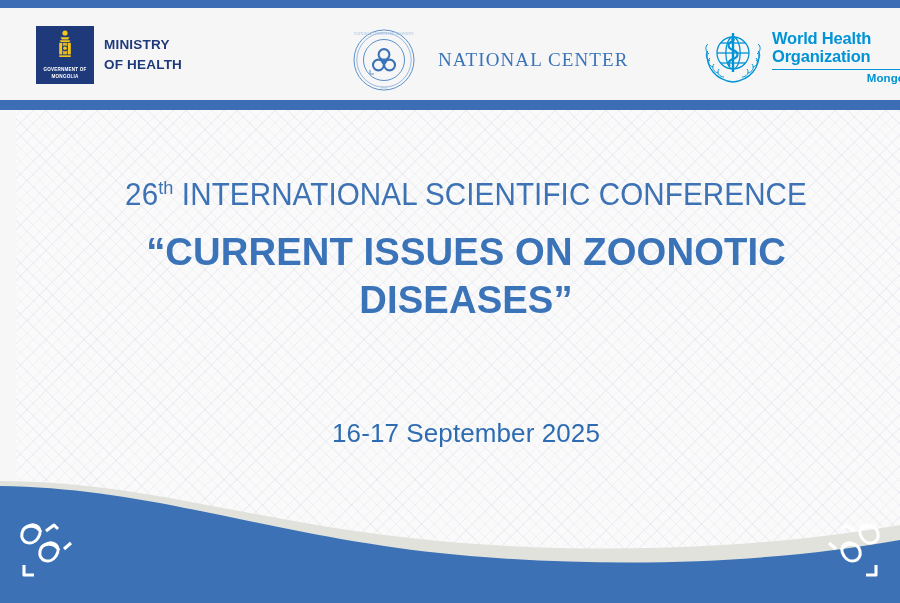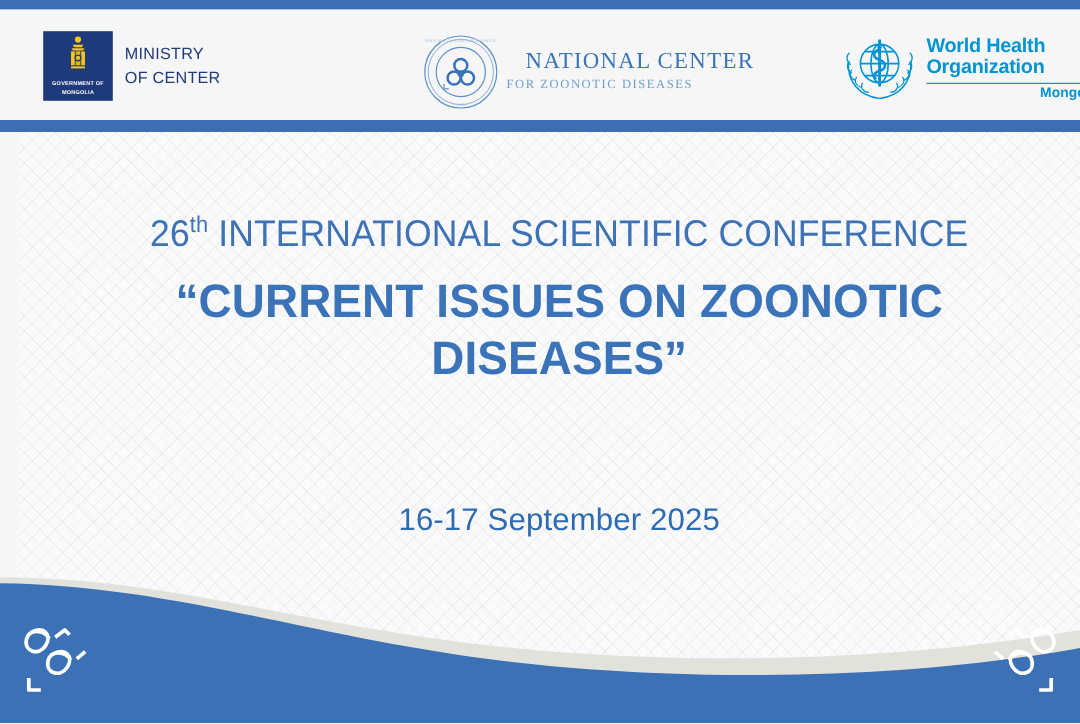--- a/index.html
+++ b/index.html
@@ -60,21 +60,21 @@
   }
   .moh-emblem .mn-txt {
     position:absolute; bottom:4px; left:0; right:0;
     text-align:center;
     color:#ffffff; font-size:4.6px; font-weight:bold;
     letter-spacing:.2px; line-height:1;
   }
   .moh-words {
     margin-left:10px;
     color:#1f3a7a;
-    font-size:13.5px; font-weight:normal;
+    font-size:13.5px; font-weight:bold;
     line-height:1.45; letter-spacing:.2px;
     white-space:nowrap;
   }
 
   
   .nczd-words { margin-left:6px; }
   .nczd-line1 {
     color:#3a74b8; font-family:"Liberation Serif", serif;
     font-size:19px; letter-spacing:1.1px; line-height:1.1;
     white-space:nowrap;
@@ -160,21 +160,21 @@
             <circle cx="15" cy="19.3" r="2.9" fill="#1f3a7a"></circle>
             <circle cx="15" cy="19.3" r="1.8" fill="#f5c518"></circle>
             <rect x="9.2" y="26.3" width="11.6" height="1.7"></rect>
           </g>
         </svg>
         <div class="gov-txt">GOVERNMENT OF</div>
         <div class="mn-txt">MONGOLIA</div>
       </div>
       <div class="moh-words">
         <div>MINISTRY</div>
-        <div>OF CENTER</div>
+        <div>OF HEALTH</div>
       </div>
     </div>
 
     <div class="logo-slot logo-nczd">
       <svg width="64" height="64" viewBox="0 0 64 64">
         <circle cx="32" cy="32" r="30" fill="none" stroke="#5b8fc9" stroke-width="1"></circle>
         <circle cx="32" cy="32" r="27.2" fill="none" stroke="#5b8fc9" stroke-width=".6"></circle>
         <circle cx="32" cy="32" r="20.5" fill="none" stroke="#5b8fc9" stroke-width="1"></circle>
         <g fill="#9fbfe0" font-family="Liberation Serif, serif" font-size="3.6">
           <text x="32" y="6.6" text-anchor="middle">NATIONAL CENTER FOR ZOONOTIC</text>
@@ -188,21 +188,20 @@
         <g fill="none" stroke="#3a74b8" stroke-width="2.1">
           <circle cx="32" cy="26.5" r="5.4"></circle>
           <circle cx="26.4" cy="37" r="5.4"></circle>
           <circle cx="37.6" cy="37" r="5.4"></circle>
         </g>
         <circle cx="32" cy="33.4" r="2.7" fill="#3a74b8"></circle>
         <path d="M18 42 L18 46 L22 46" fill="none" stroke="#5b8fc9" stroke-width="1"></path>
       </svg>
       <div class="nczd-words">
         <div class="nczd-line1">NATIONAL CENTER</div>
-        <div class="nczd-line2">FOR ZOONOTIC DISEASES</div>
       </div>
     </div>
 
     <div class="logo-slot logo-who">
       <svg width="62" height="58" viewBox="0 0 62 58">
         <g fill="none" stroke="#0093d5" stroke-width="1.3">
 
           <path d="M31 54 C14 52 4 40 5 24"></path>
           <path d="M31 54 C48 52 58 40 57 24"></path>
           <g stroke-width="1">

